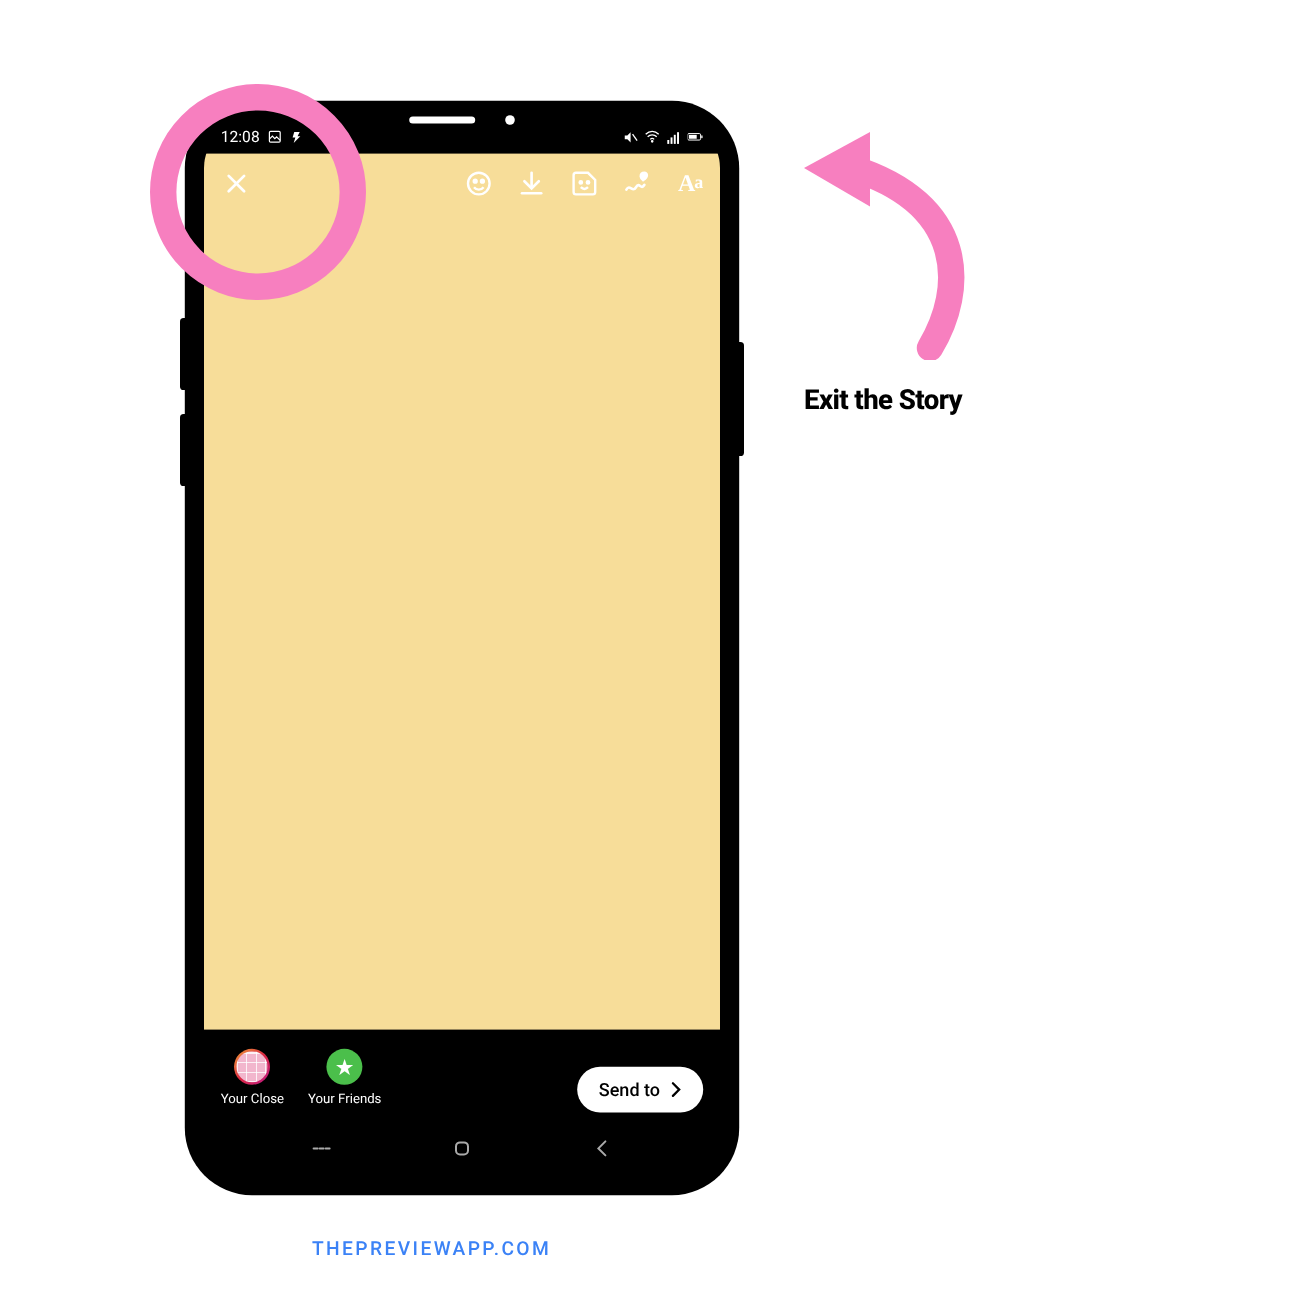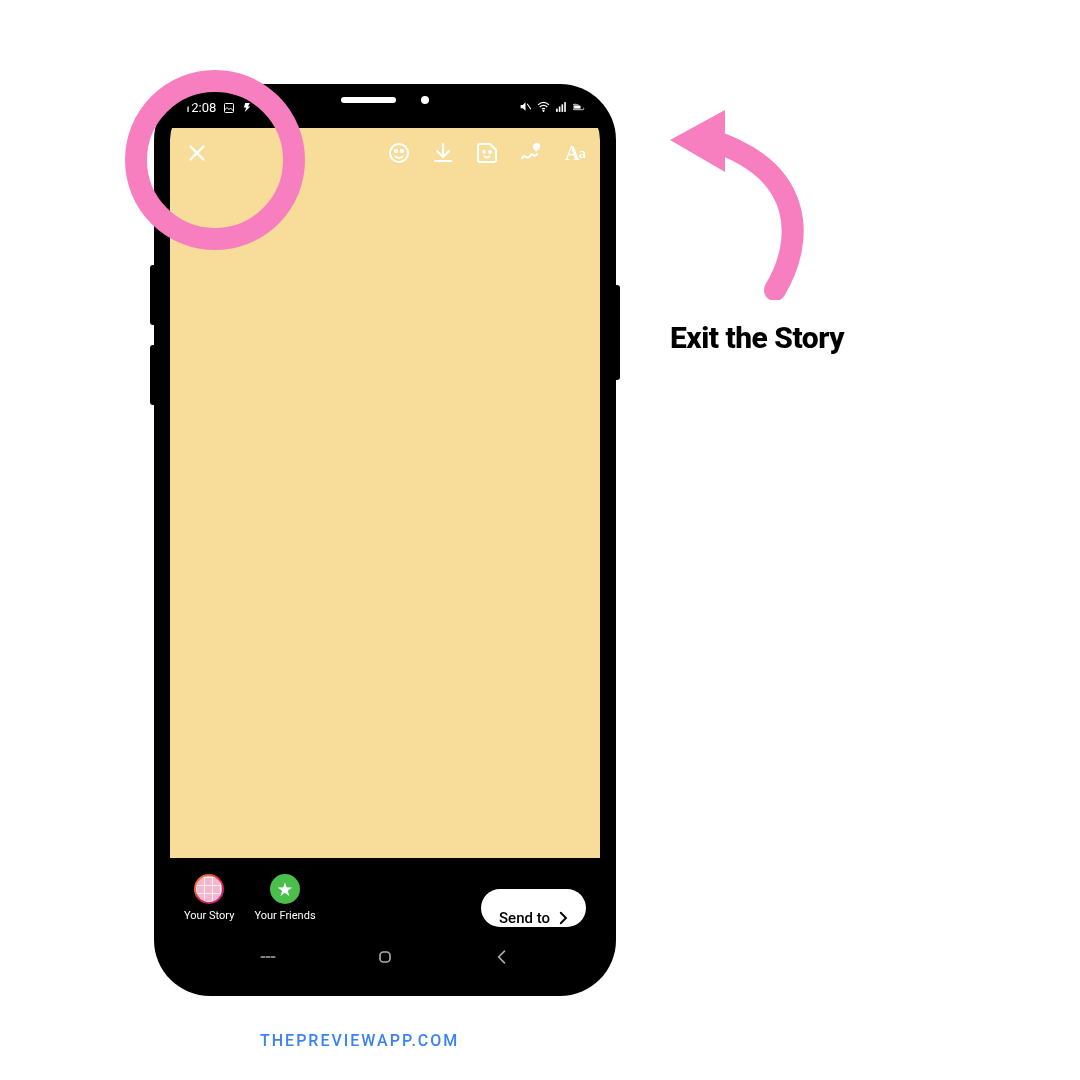--- a/index.html
+++ b/index.html
@@ -60,21 +60,21 @@
     border-radius: 40px;
     overflow: hidden;
   }
 
   
   .status-bar {
     position: absolute;
     top: 0; left: 0; right: 0;
     height: 28px;
     display: flex;
-    align-items: flex-start;
+    align-items: center;
     justify-content: space-between;
     color: #fff;
     font-size: 13px;
     padding: 0 14px;
     z-index: 10;
   }
   .status-left { display: flex; align-items: center; gap: 6px; }
   .status-right { display: flex; align-items: center; gap: 5px; }
   .tiny-icon { width: 13px; height: 13px; display: inline-flex; align-items: center; justify-content: center; }
 
@@ -154,21 +154,21 @@
     background: #4bbf4b;
     color: #fff; font-size: 16px; font-weight: 700;
   }
   .send-to {
     margin-left: auto;
     background: #fff;
     color: #000;
     border-radius: 22px;
     height: 38px;
     padding: 0 14px 0 18px;
-    display: flex; align-items: flex-end; gap: 4px;
+    display: flex; align-items: center; gap: 4px;
     font-size: 15px; font-weight: 500;
     cursor: pointer;
     margin-top: 19px;
   }
 
   
   .android-nav {
     position: absolute;
     bottom: 0; left: 0; right: 0;
     height: 42px;
@@ -193,21 +193,21 @@
     position: absolute;
     left: 655px; top: 100px;
     width: 170px; height: 200px;
     z-index: 150;
   }
 
   
   .callout {
     position: absolute;
     left: 670px; top: 320px;
-    font-size: 30px;
+    font-size: 23px;
     font-weight: 800;
     color: #000;
     letter-spacing: -0.5px;
   }
 
   
   .watermark {
     position: absolute;
     left: 260px; bottom: 30px;
     font-size: 16px;
@@ -323,21 +323,21 @@
           </div>
         </div>
       </div>
     </div>
 
     <div class="story-footer">
       <div class="share-target">
         <div class="avatar-circle avatar-your">
           <div class="avatar-your-inner"></div>
         </div>
-        <span>Your Story</span>
+        <span>Your Close</span>
       </div>
       <div class="share-target">
         <div class="avatar-circle avatar-cf">
           <span>★</span>
         </div>
         <span>Your Friends</span>
       </div>
       <div class="send-to">
         <span>Send to</span>
         <svg viewBox="0 0 24 24" width="18" height="18" fill="none" stroke="#000" stroke-width="2.5" stroke-linecap="round">

